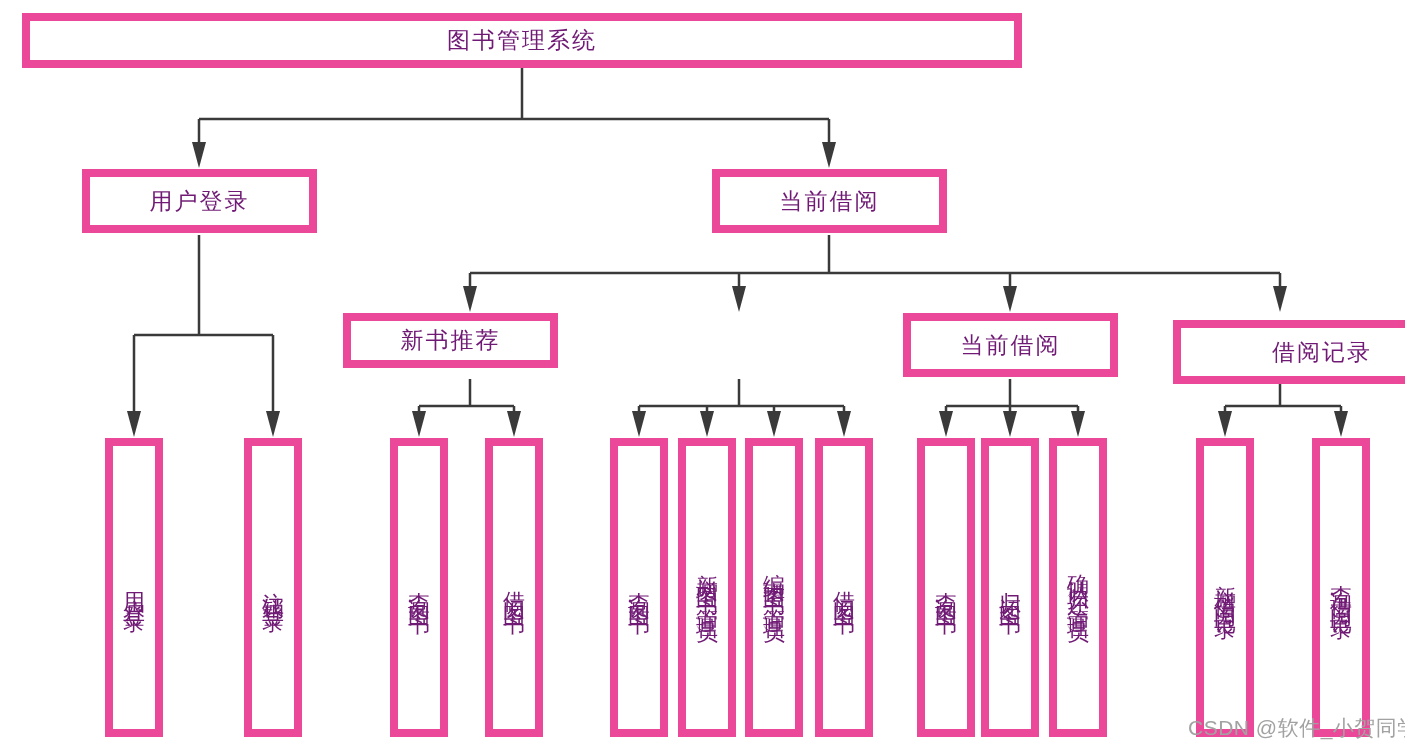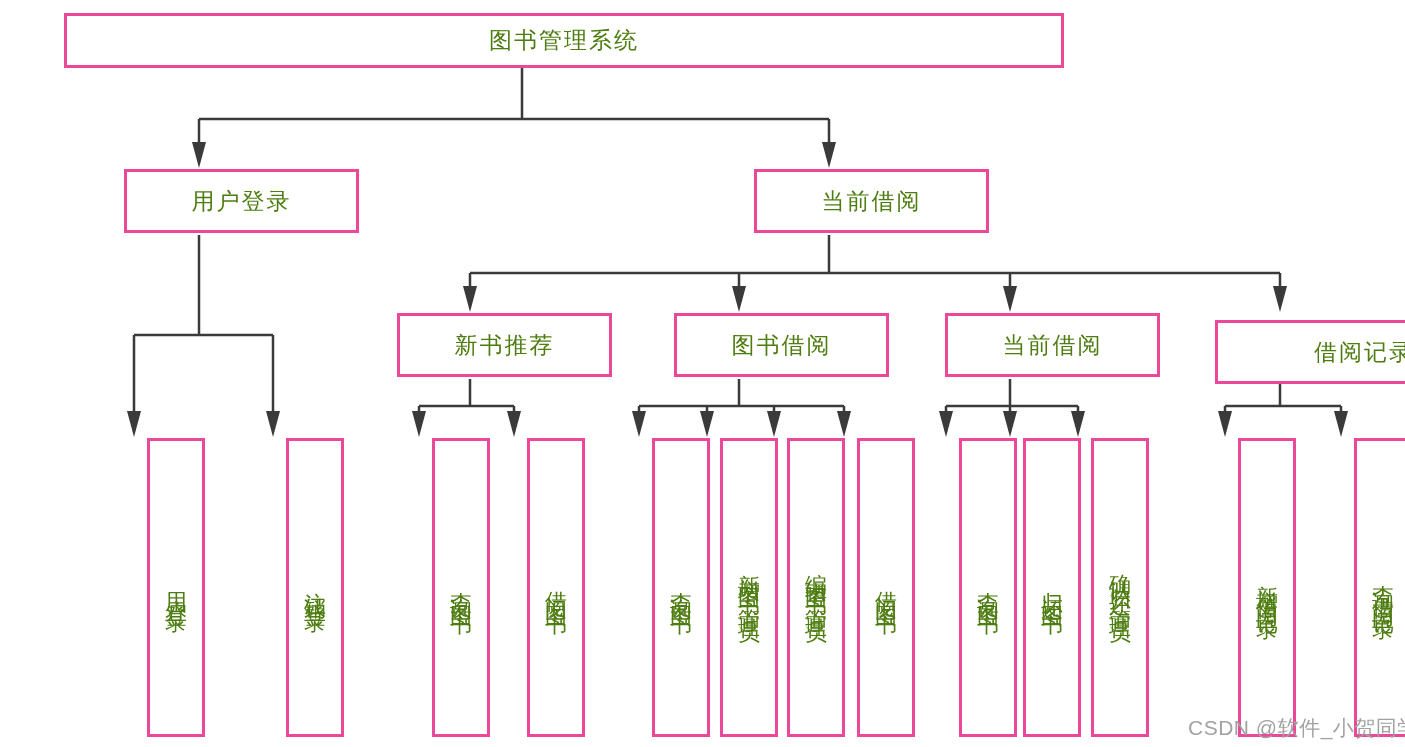--- a/index.html
+++ b/index.html
@@ -7,28 +7,27 @@
   #canvas{
     position:relative;
     width:1405px;height:747px;
     background:#ffffff;
     font-family:"Liberation Sans", sans-serif;
     overflow:hidden;
   }
   .box{
     position:absolute;
     box-sizing:border-box;
-    border:3px solid #ec4899;
+    border:8px solid #ec4899;
     background:#ffffff;
-    color:#4d7c0f;
+    color:#701a75;
     display:flex;
     align-items:center;
     justify-content:center;
     z-index:2;
-    margin-left:42px;
   }
   .h{
     font-size:23px;
     letter-spacing:2px;
     white-space:nowrap;
   }
   .v{
     writing-mode:vertical-rl;
     text-orientation:mixed;
     font-size:22px;
@@ -115,22 +114,21 @@
       <polygon points="1218,411 1232,411 1225,437"></polygon>
       <polygon points="1334,411 1348,411 1341,437"></polygon>
     </g>
   </svg>
 
   <div class="box h" style="left:22px;top:13px;width:1000px;height:55px;">图书管理系统</div>
 
   <div class="box h" style="left:82px;top:169px;width:235px;height:64px;">用户登录</div>
   <div class="box h" style="left:712px;top:169px;width:235px;height:64px;">当前借阅</div>
 
-  <div class="box h" style="left:355px;top:313px;width:215px;height:64px;">新书推荐</div>
-  <div class="box h" style="left:632px;top:313px;width:215px;height:64px;">图书借阅</div>
+  <div class="box h" style="left:343px;top:313px;width:215px;height:55px;">新书推荐</div>
   <div class="box h" style="left:903px;top:313px;width:215px;height:64px;text-align:center;">当前借阅</div>
   <div class="box h" style="left:1173px;top:320px;width:254px;height:64px;padding-left:44px;">借阅记录</div>
 
   <div class="box v" style="left:105px;top:438px;width:58px;height:299px;">用户登录</div>
   <div class="box v" style="left:244px;top:438px;width:58px;height:299px;">注销登录</div>
 
   <div class="box v" style="left:390px;top:438px;width:58px;height:299px;">查询图书</div>
   <div class="box v" style="left:485px;top:438px;width:58px;height:299px;">借阅图书</div>
 
   <div class="box v" style="left:610px;top:438px;width:58px;height:299px;">查询图书</div>

